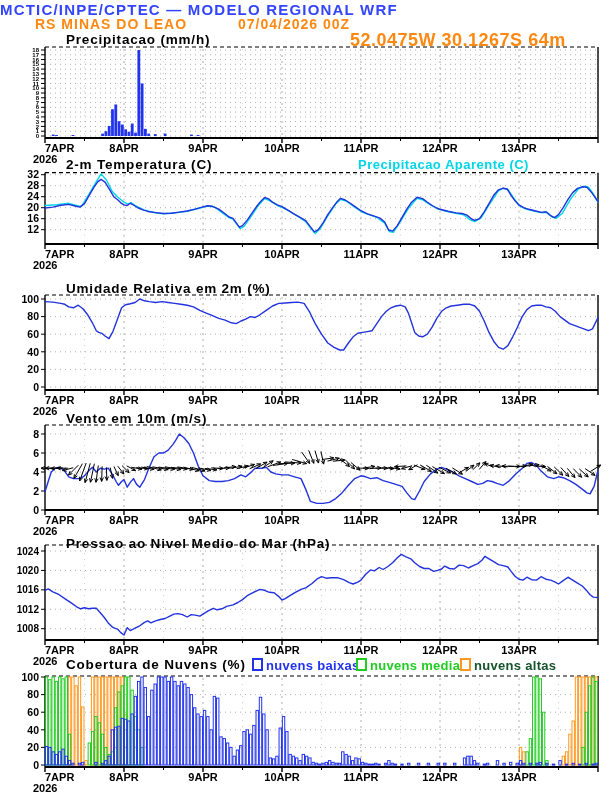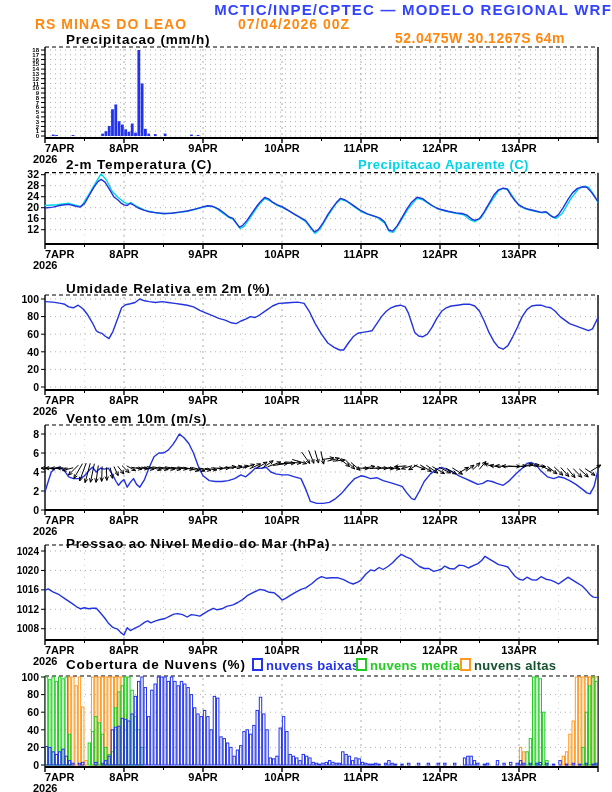--- a/index.html
+++ b/index.html
@@ -1,23 +1,23 @@
 <!DOCTYPE html>
 <html><head>
 <meta charset="utf-8">
 <style>
   html,body{margin:0;padding:0;background:#fff;}
   .page{position:relative;width:612px;height:792px;background:#fff;overflow:hidden;
         font-family:"Liberation Sans", sans-serif;}
   #plot{position:absolute;left:0;top:0;font-family:"Liberation Sans", sans-serif;font-weight:bold;}
   .t{position:absolute;font-weight:bold;white-space:nowrap;}
-  .hdr1{top:1px;left:0;width:612px;text-align:right;font-size:15px;letter-spacing:1.2px;color:#3344ff;}
+  .hdr1{top:1px;left:0;width:612px;text-align:left;font-size:15px;letter-spacing:1.2px;color:#3344ff;}
   .station{top:16px;left:35px;font-size:14px;letter-spacing:1px;color:#ff8811;}
   .run{top:16px;left:238px;font-size:14px;letter-spacing:1px;color:#ff8811;text-align:right;}
-  .coords{top:30px;left:350px;width:215px;text-align:right;font-size:14px;letter-spacing:.5px;color:#ff8811;}
+  .coords{top:30px;left:350px;width:215px;text-align:right;font-size:18px;letter-spacing:.5px;color:#ff8811;}
   .ptitle{left:66px;font-size:13.5px;letter-spacing:.8px;color:#000;}
   .cyanlbl{top:157px;left:358px;font-size:13px;letter-spacing:.5px;color:#00d5e8;}
   .leg{font-size:13px;letter-spacing:.3px;}
   .sw{display:inline-block;width:7px;height:9px;background:#fff;border:2px solid #000;
       vertical-align:-1px;margin-right:3px;}
 </style>
 </head>
 <body>
 
 <div class="page">

